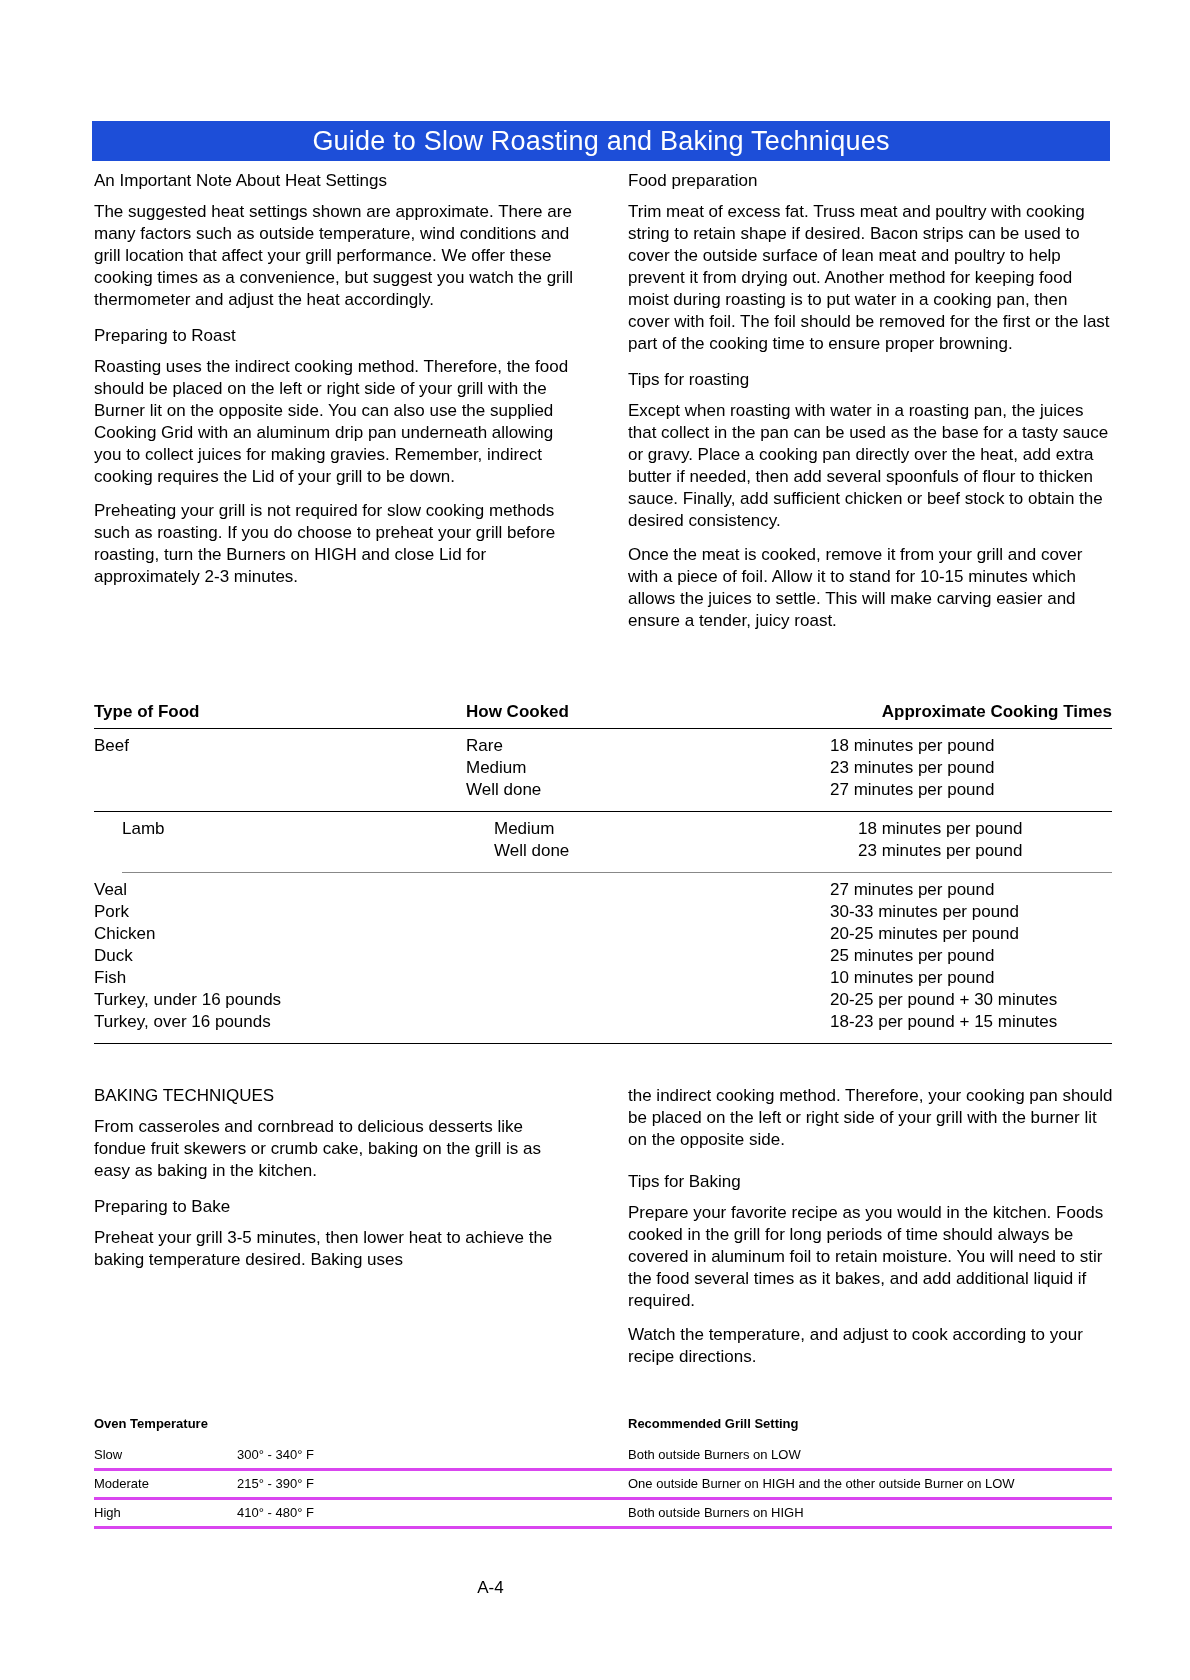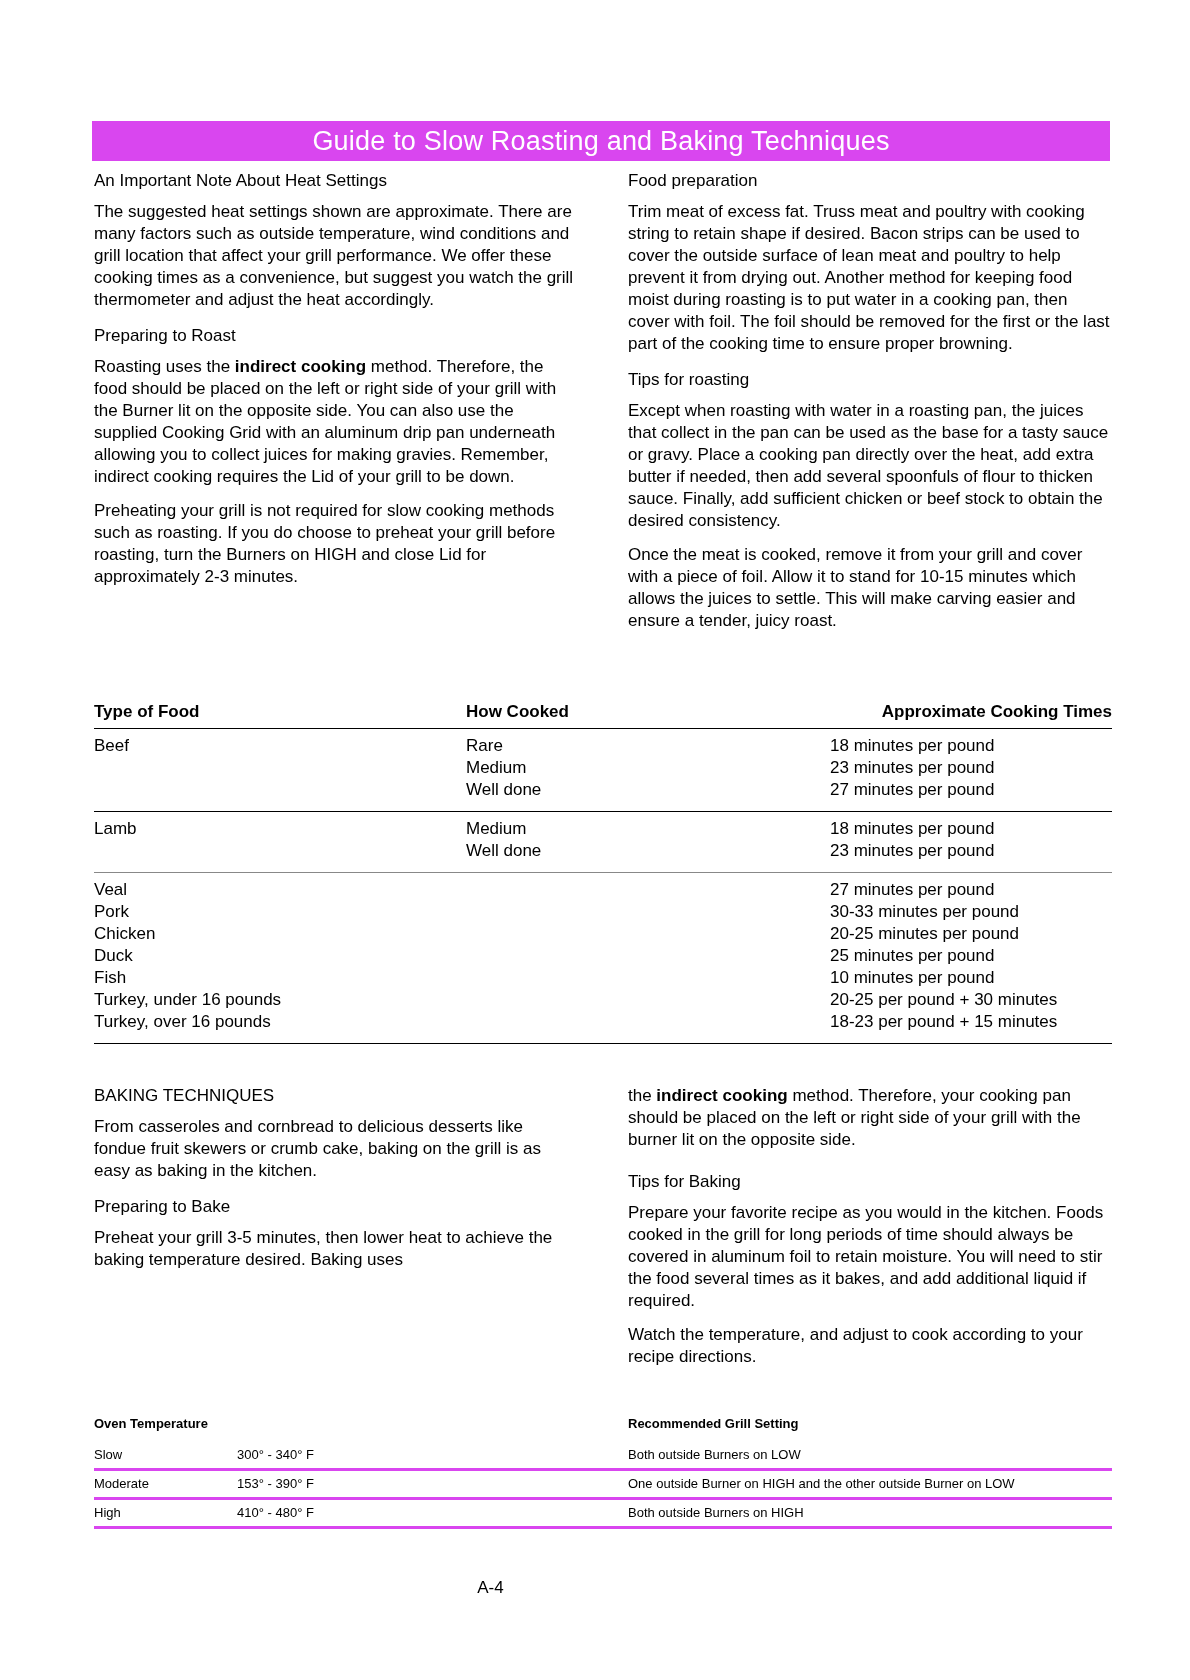--- a/index.html
+++ b/index.html
@@ -1,33 +1,33 @@
 <!DOCTYPE html>
 <html><head>
 <meta charset="utf-8">
 <style>
   html, body { margin:0; padding:0; background:#ffffff; }
   body { width:1190px; height:1680px; position:relative; overflow:hidden;
          font-family:"Liberation Sans", sans-serif; color:#000; }
   .banner { position:absolute; left:92px; top:121px; width:1018px; height:40px;
-            background:#d946ef; color:#fff; font-size:27px; text-align:center;
+            background:#1d4ed8; color:#fff; font-size:27px; text-align:center;
             line-height:40px; letter-spacing:0.2px; }
   .col { position:absolute; font-size:17px; line-height:22px; }
   .colL { left:94px; width:480px; }
   .colR { left:628px; width:485px; }
   h3 { font-size:17px; font-weight:normal; margin:0 0 9px 0; line-height:22px; }
   p { margin:0 0 12px 0; }
   .sec { margin-bottom:14px; }
-  b.inl { font-weight:bold; }
+  b.inl { font-weight:normal; }
 
   .table1 { position:absolute; left:94px; top:700px; width:1018px; font-size:17px; }
   .t1-head { position:relative; height:28px; border-bottom:1.5px solid #000; font-weight:bold; }
   .t1-head span { position:absolute; top:2px; }
   .grp { position:relative; border-bottom:1.5px solid #000; padding:6px 0 10px 0; }
-  .grp.grey { border-bottom-color:#888; }
+  .grp.grey { border-bottom-color:#888;margin-left:28px; }
   .row { position:relative; height:22px; line-height:22px; }
   .row span { position:absolute; top:0; }
   .c1 { left:0; } .c2 { left:372px; } .c3 { left:736px;text-align:center; }
   .ch3 { right:0; }
 
   .table2 { position:absolute; left:94px; top:1414px; width:1018px; font-size:13px; }
   .t2-head { position:relative; height:28px; font-weight:bold; }
   .t2-head span { position:absolute; top:2px; }
   .t2-row { position:relative; border-bottom:3px solid #d946ef; line-height:26px; }
   .t2-row .a { position:absolute; left:0; top:0; }
@@ -159,21 +159,21 @@
     <span style="left:0;">Oven Temperature</span>
     <span style="left:534px;">Recommended Grill Setting</span>
   </div>
   <div class="t2-row">
     <span class="a">Slow</span>
     <span class="b">300° - 340° F</span>
     <span class="c">Both outside Burners on LOW</span>
   </div>
   <div class="t2-row">
     <span class="a">Moderate</span>
-    <span class="b">153° - 390° F</span>
+    <span class="b">215° - 390° F</span>
     <span class="c" style="width:450px;">One outside Burner on HIGH and the other outside Burner on LOW</span>
   </div>
   <div class="t2-row">
     <span class="a">High</span>
     <span class="b">410° - 480° F</span>
     <span class="c">Both outside Burners on HIGH</span>
   </div>
 </div>
 
 <div class="pageno">A-4</div>

